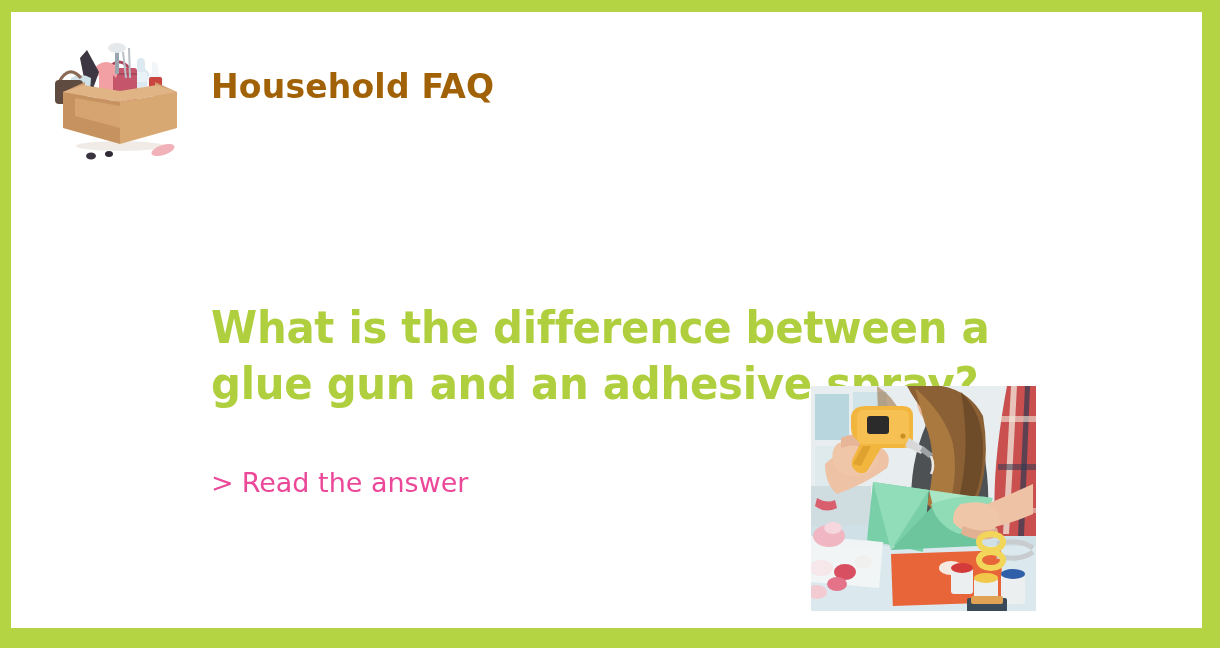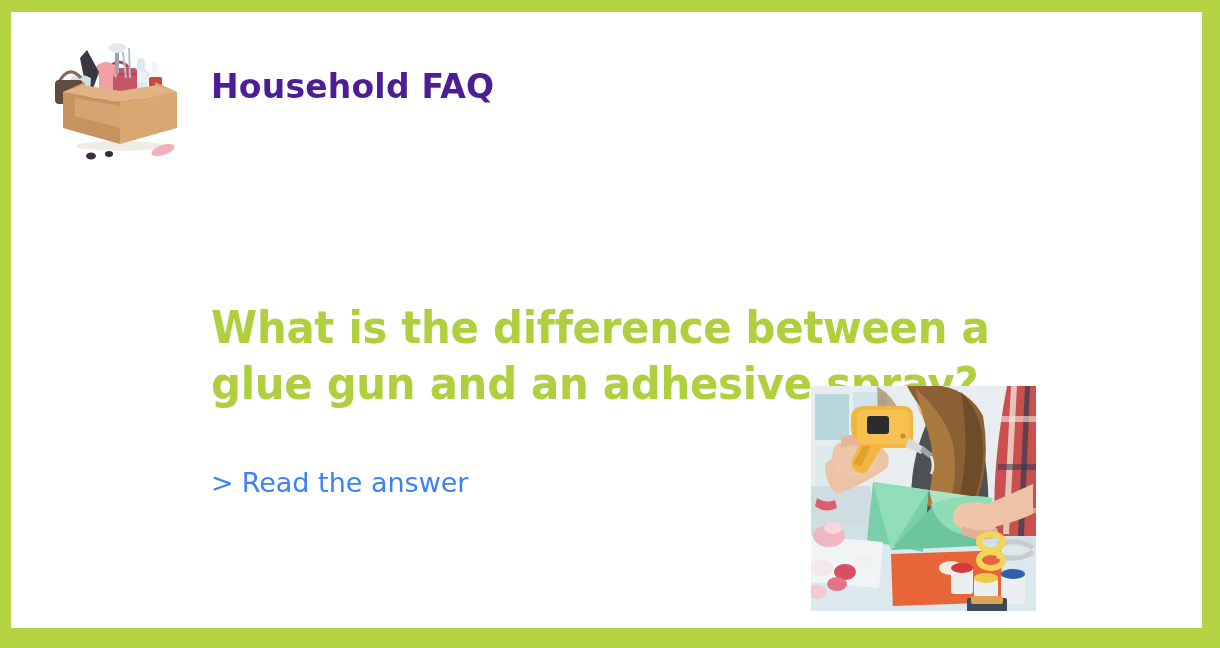--- a/index.html
+++ b/index.html
@@ -47,21 +47,21 @@
   .brand-illustration svg { display: block; width: 100%; height: 100%; }
 
   .header-title {
     position: absolute;
     left: 200px;
     top: 55px;
     font-family: "DejaVu Sans", sans-serif;
     font-weight: bold;
     font-size: 33px;
     letter-spacing: 0.2px;
-    color: #4c1d95;
+    color: #a16207;
     white-space: nowrap;
   }
 
   .logo {
     position: absolute;
     right: 38px;
     top: 38px;
     width: 175px;
     height: 82px;
   }
@@ -83,21 +83,21 @@
     transform-origin: left top;
   }
 
   .read-link {
     position: absolute;
     left: 200px;
     top: 455px;
     font-family: "DejaVu Sans", sans-serif;
     font-weight: normal;
     font-size: 27px;
-    color: #3b82f6;
+    color: #ec4899;
     white-space: nowrap;
     text-decoration: none;
   }
   .read-link .chev { margin-right: 8px; }
 
   
   .photo {
     position: absolute;
     left: 800px;
     top: 374px;

